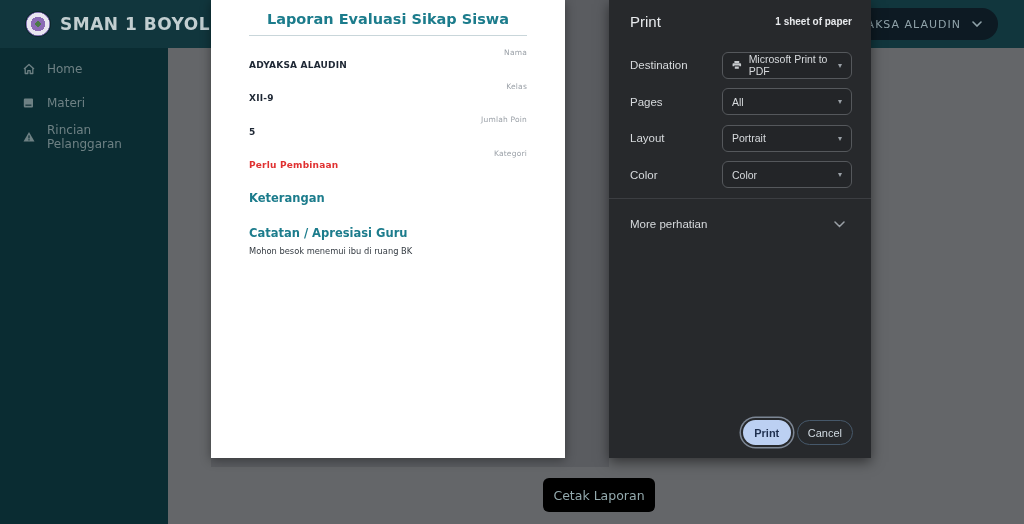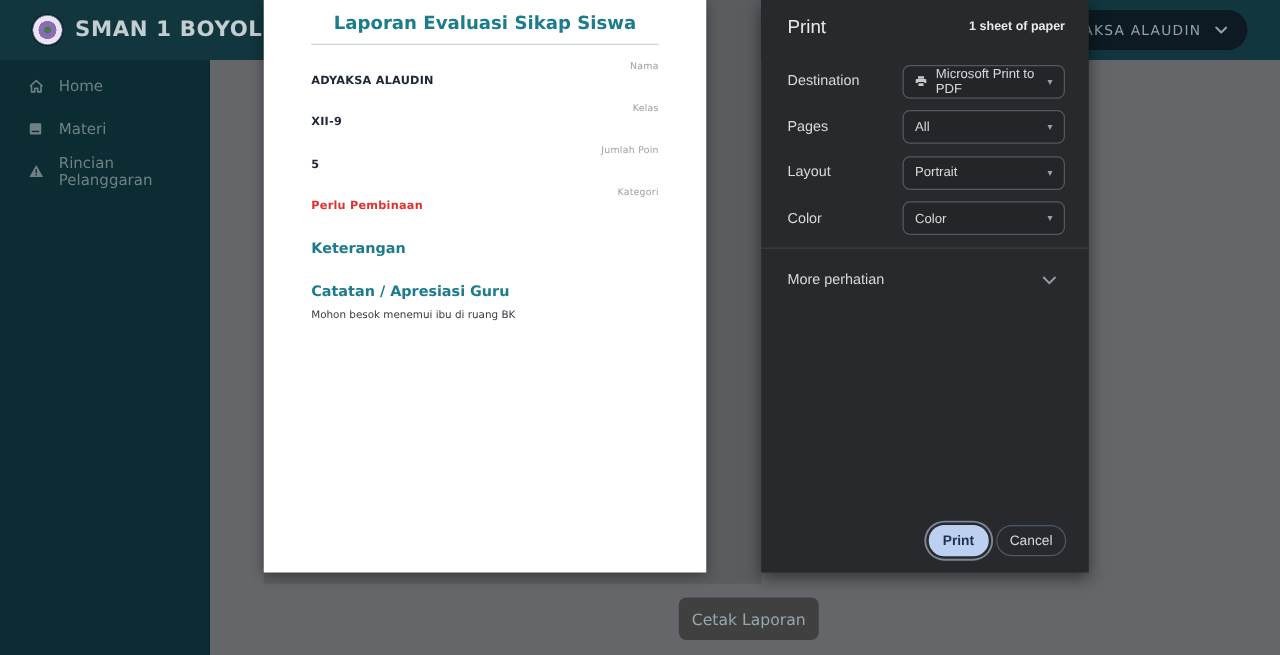--- a/index.html
+++ b/index.html
@@ -18,21 +18,21 @@
   #user-pill span { font-size:11px; letter-spacing:1px; color:#8fa2a9; font-family:"DejaVu Sans", sans-serif; }
 
   #sidebar { position:absolute; left:0; top:48px; width:168px; height:476px; background:#0a2c32; z-index:1; }
   .side-item { height:34px; display:flex; align-items:center; gap:11px; padding-left:22px; color:#6e8184;
     font-size:12px; font-family:"DejaVu Sans", sans-serif; cursor:pointer; }
   .side-item:first-child { margin-top:4px; }
   .side-icon { width:14px; height:14px; display:inline-flex; }
 
   #content-bg { position:absolute; left:168px; top:48px; width:856px; height:476px; background:#646669; z-index:0; }
 
-  #cetak-btn { position:absolute; left:543px; top:478px; width:112px; height:34px; background:#404040; border:none;
+  #cetak-btn { position:absolute; left:543px; top:478px; width:112px; height:34px; background:#000000; border:none;
     border-radius:6px; color:#93a9ad; font-size:12.5px; font-family:"DejaVu Sans", sans-serif; z-index:3; cursor:pointer; }
 
   
   #preview-backdrop { position:absolute; left:211px; top:0; width:398px; height:467px; background:#5a5c60; z-index:4; }
 
   #document { position:absolute; left:211px; top:0; width:354px; height:458px; background:#ffffff; z-index:5;
     padding:0 38px; font-family:"DejaVu Sans", sans-serif; box-shadow:0 2px 10px rgba(0,0,0,.4); }
   .doc-title { margin-top:11px; text-align:center; font-size:14.5px; font-weight:bold; color:#1c7c8c; }
   .doc-rule { border:none; border-top:1px solid #c9d6da; margin-top:8px; }
   .field { margin-top:12px; }

